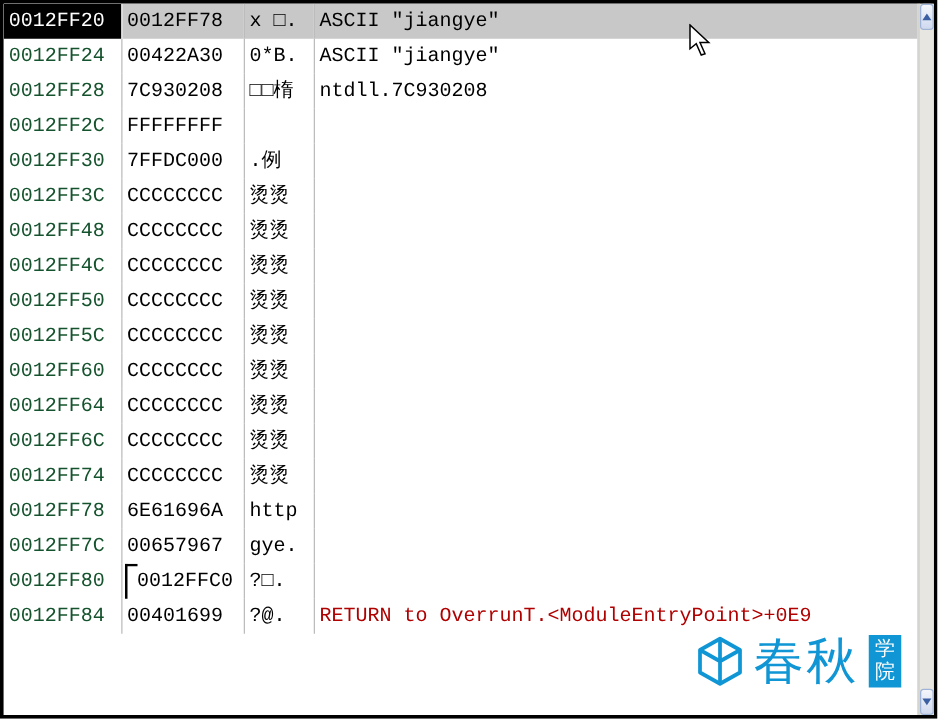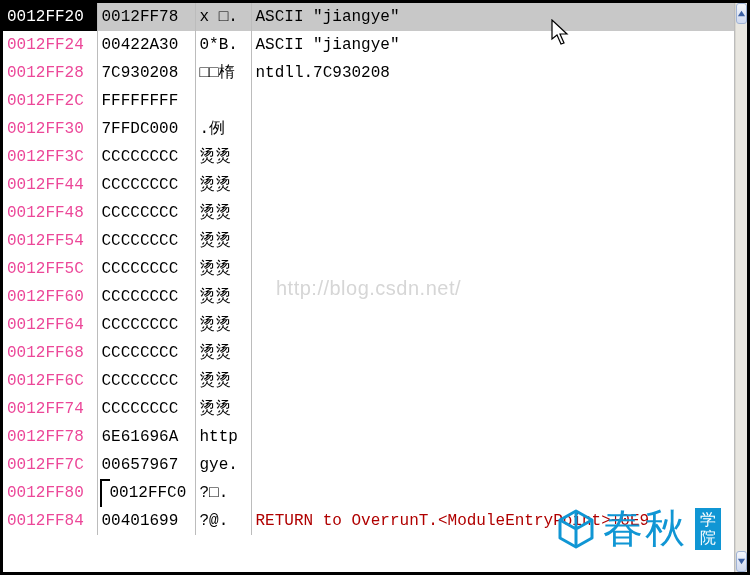--- a/index.html
+++ b/index.html
@@ -38,21 +38,21 @@
   }
   tr { height: 28px; margin-top: 16px; }
   td {
     padding: 0 4px;
     white-space: nowrap;
     overflow: hidden;
     vertical-align: middle;
     font-size: 16px;
     line-height: 20px;
   }
-  .col-addr   { width: 94px;  color: #ec4899; border-right: 1px solid #bcbcbc; }
+  .col-addr   { width: 94px;  color: #14532d; border-right: 1px solid #bcbcbc; }
   .col-value  { width: 98px;  color: #000;    border-right: 1px solid #bcbcbc; }
   .col-ascii  { width: 56px;  color: #000;    border-right: 1px solid #bcbcbc; }
   .col-comment{             color: #000; }
   .col-comment.red { color: #b00000; }
 
   tr.selected td { background: #c8c8c8; }
   tr.selected .col-addr { color: #fff; background: #000; }
 
   .bracket-cell {
     position: relative;
@@ -99,21 +99,21 @@
   }
 
   
   .logo {
     position: absolute;
     right: 26px;
     bottom: 16px;
     display: flex;
     align-items: center;
     pointer-events: none;
-    font-family: Liberation Serif, serif;
+    font-family: Liberation Mono, monospace;
   }
   .logo-mark {
     width: 42px; height: 42px;
     margin-right: 6px;
   }
   .logo-text {
     font-size: 40px;
     font-weight: 500;
     color: #1096d4;
     letter-spacing: 2px;
@@ -174,57 +174,51 @@
               <td class="col-ascii">.例</td>
               <td class="col-comment"></td>
             </tr>
             <tr>
               <td class="col-addr">0012FF3C</td>
               <td class="col-value">CCCCCCCC</td>
               <td class="col-ascii">烫烫</td>
               <td class="col-comment"></td>
             </tr>
             <tr>
-              <td class="col-addr">0012FF44</td>
-              <td class="col-value">CCCCCCCC</td>
-              <td class="col-ascii">烫烫</td>
-              <td class="col-comment"></td>
-            </tr>
-            <tr>
               <td class="col-addr">0012FF48</td>
               <td class="col-value">CCCCCCCC</td>
               <td class="col-ascii">烫烫</td>
               <td class="col-comment"></td>
             </tr>
             <tr>
-              <td class="col-addr">0012FF54</td>
+              <td class="col-addr">0012FF4C</td>
+              <td class="col-value">CCCCCCCC</td>
+              <td class="col-ascii">烫烫</td>
+              <td class="col-comment"></td>
+            </tr>
+            <tr>
+              <td class="col-addr">0012FF50</td>
               <td class="col-value">CCCCCCCC</td>
               <td class="col-ascii">烫烫</td>
               <td class="col-comment"></td>
             </tr>
             <tr>
               <td class="col-addr">0012FF5C</td>
               <td class="col-value">CCCCCCCC</td>
               <td class="col-ascii">烫烫</td>
               <td class="col-comment"></td>
             </tr>
             <tr>
               <td class="col-addr">0012FF60</td>
               <td class="col-value">CCCCCCCC</td>
               <td class="col-ascii">烫烫</td>
               <td class="col-comment"></td>
             </tr>
             <tr>
               <td class="col-addr">0012FF64</td>
-              <td class="col-value">CCCCCCCC</td>
-              <td class="col-ascii">烫烫</td>
-              <td class="col-comment"></td>
-            </tr>
-            <tr>
-              <td class="col-addr">0012FF68</td>
               <td class="col-value">CCCCCCCC</td>
               <td class="col-ascii">烫烫</td>
               <td class="col-comment"></td>
             </tr>
             <tr>
               <td class="col-addr">0012FF6C</td>
               <td class="col-value">CCCCCCCC</td>
               <td class="col-ascii">烫烫</td>
               <td class="col-comment"></td>
             </tr>
@@ -253,21 +247,20 @@
               <td class="col-comment"></td>
             </tr>
             <tr>
               <td class="col-addr">0012FF84</td>
               <td class="col-value">00401699</td>
               <td class="col-ascii">?@.</td>
               <td class="col-comment red">RETURN to OverrunT.&lt;ModuleEntryPoint&gt;+0E9</td>
             </tr>
           </tbody>
       </table>
-      <div class="watermark">http://blog.csdn.net/</div>
     </div>
 
     <div class="vscroll">
       <div class="sb-btn">
         <svg viewBox="0 0 10 10">
             <path d="M5 2 L9 8 L1 8 Z" fill="#3b5fa3"></path>
           </svg>
       </div>
       <div class="sb-track"></div>
       <div class="sb-btn down">

